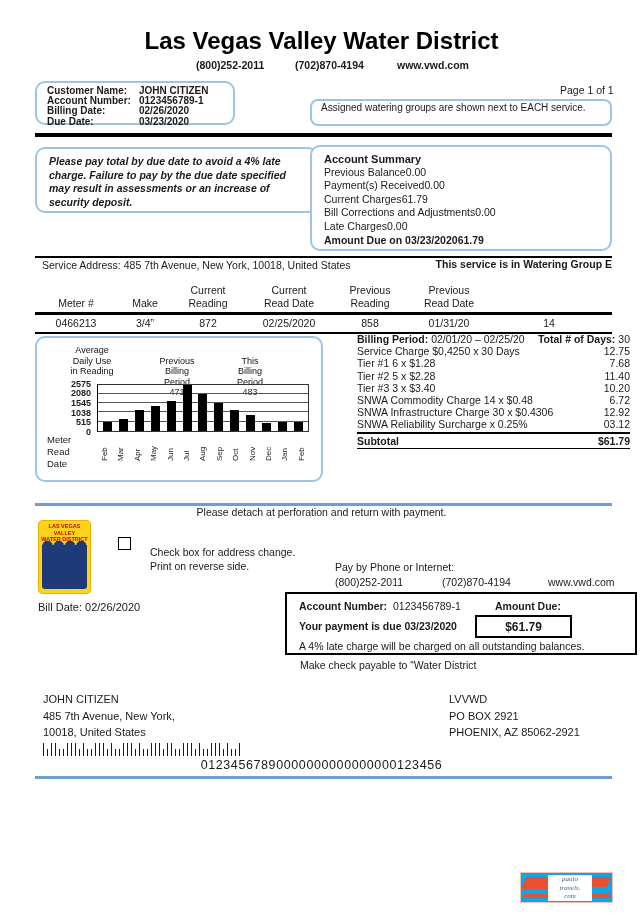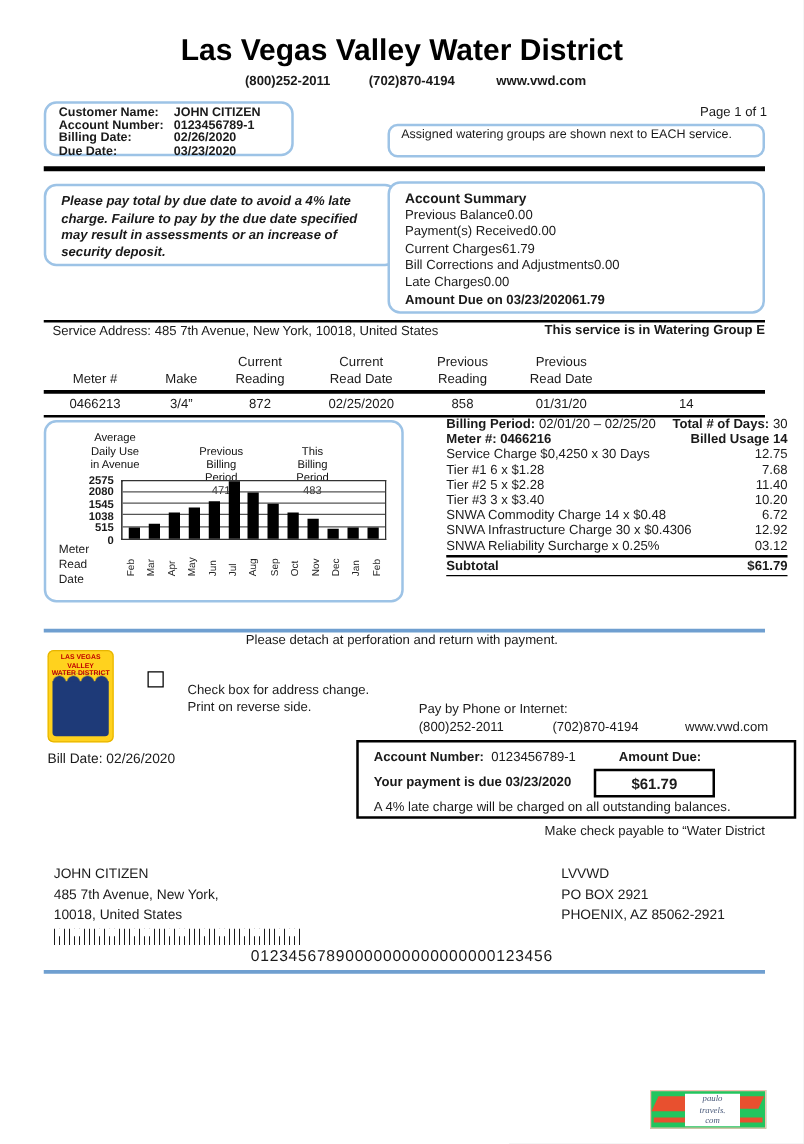--- a/index.html
+++ b/index.html
@@ -60,29 +60,29 @@
   .payby-title { position: absolute; left: 335px; top: 561px; font-size: 10.5px; }
   .payby-row span { position: absolute; top: 576px; font-size: 10.5px; }
   .bill-date { position: absolute; left: 38px; top: 601px; font-size: 11px; }
   .stub { position: absolute; left: 285px; top: 592px; width: 352px; height: 63px; border: 2.5px solid #000; font-size: 10.5px; }
   .stub-r1-label { position: absolute; left: 12px; top: 6px; font-weight: bold; }
   .stub-r1-value { position: absolute; left: 106px; top: 6px; }
   .stub-r1-amt { position: absolute; left: 208px; top: 6px; font-weight: bold; }
   .stub-due { position: absolute; left: 12px; top: 26px; font-weight: bold; }
   .amt-box { position: absolute; left: 188px; top: 21px; width: 97px; height: 23px; border: 2.5px solid #000; display: flex; align-items: center; justify-content: center; font-size: 12px; font-weight: bold; }
   .stub-late { position: absolute; left: 12px; top: 46px; }
-  .make-check { position: absolute; left: 300px; top: 659px; width: 312px; text-align: right; font-size: 10.5px; }
+  .make-check { position: absolute; left: 300px; top: 659px; width: 312px; text-align: left; font-size: 10.5px; }
   .mail-addr { position: absolute; left: 43px; top: 691px; font-size: 11px; line-height: 16.5px; white-space: pre-line; }
   .remit-addr { position: absolute; left: 449px; top: 691px; font-size: 11px; line-height: 16.5px; white-space: pre-line; }
   .postal-barcode { position: absolute; left: 43px; top: 743px; width: 200px; height: 13px;
     background-image: repeating-linear-gradient(90deg, #1a1a1a 0 1.3px, transparent 1.3px 4px); }
   .postal-barcode::after { content: ""; position: absolute; left: 0; top: 0; height: 6px; width: 100%;
     background: repeating-linear-gradient(90deg, transparent 0 4px, #fff 4px 8px, transparent 8px 13px, #fff 13px 21px, transparent 21px 29px); }
   .scanline { position: absolute; left: 0; top: 758px; width: 100%; text-align: center; font-size: 12.5px; letter-spacing: 0.6px; }
-  .watermark { position: absolute; left: 520px; top: 872px; width: 93px; height: 31px; background: #22c55e; border: 1px solid #f2c0b2; }
+  .watermark { position: absolute; left: 520px; top: 872px; width: 93px; height: 31px; background: #0ea5e9; border: 1px solid #f2c0b2; }
   .wm-stripe { position: absolute; background: #e8502f; }
   .wm-lt { left: 3px; top: 4px; width: 32px; height: 12px; transform: skewX(-25deg); }
   .wm-lb { left: 2px; bottom: 4px; width: 28px; height: 4px; }
   .wm-rt { right: 3px; top: 4px; width: 28px; height: 10px; transform: skewX(-25deg); }
   .wm-rb { right: 2px; bottom: 4px; width: 28px; height: 4px; }
   .wm-text { position: absolute; left: 27px; top: 2px; width: 44px; font-family: "Liberation Serif", serif; font-style: italic; font-size: 7px; line-height: 8.5px; color: #4a5a7a; white-space: pre-line; background: #fff; text-align: center; }
 </style>
 </head>
 <body>
 
@@ -189,21 +189,21 @@
     <div>02/25/2020</div>
     <div>858</div>
     <div>01/31/20</div>
     <div>14</div>
   </div>
   <div class="hline" style="top:332px;height:2px"></div>
 
   <div class="rbox chart-box">
     <div class="ch-lab" style="left:20px;top:7px;width:70px">Average
 Daily Use
-in Avenue</div>
+in Reading</div>
     <div class="ch-lab" style="left:105px;top:7px;width:70px">
       <span>Previous
 Billing
 Period</span>
       <span class="ch-val">471</span>
     </div>
     <div class="ch-lab" style="left:178px;top:7px;width:70px">
       <span>This
 Billing
 Period</span>
@@ -260,24 +260,20 @@
     <div class="bd-row">
       <span class="lft">
           <span class="b">Billing Period:</span>
           <span>02/01/20 – 02/25/20</span>
         </span>
       <span class="lft">
           <span class="b">Total # of Days:</span>
           <span>30</span>
         </span>
     </div>
-    <div class="bd-row b">
-      <span>Meter #: 0466216</span>
-      <span>Billed Usage 14</span>
-    </div>
     <div class="bd-row">
         <span>Service Charge $0,4250 x 30 Days</span>
         <span>12.75</span>
       </div>
     <div class="bd-row">
         <span>Tier #1 6 x $1.28</span>
         <span>7.68</span>
       </div>
     <div class="bd-row">
         <span>Tier #2 5 x $2.28</span>

